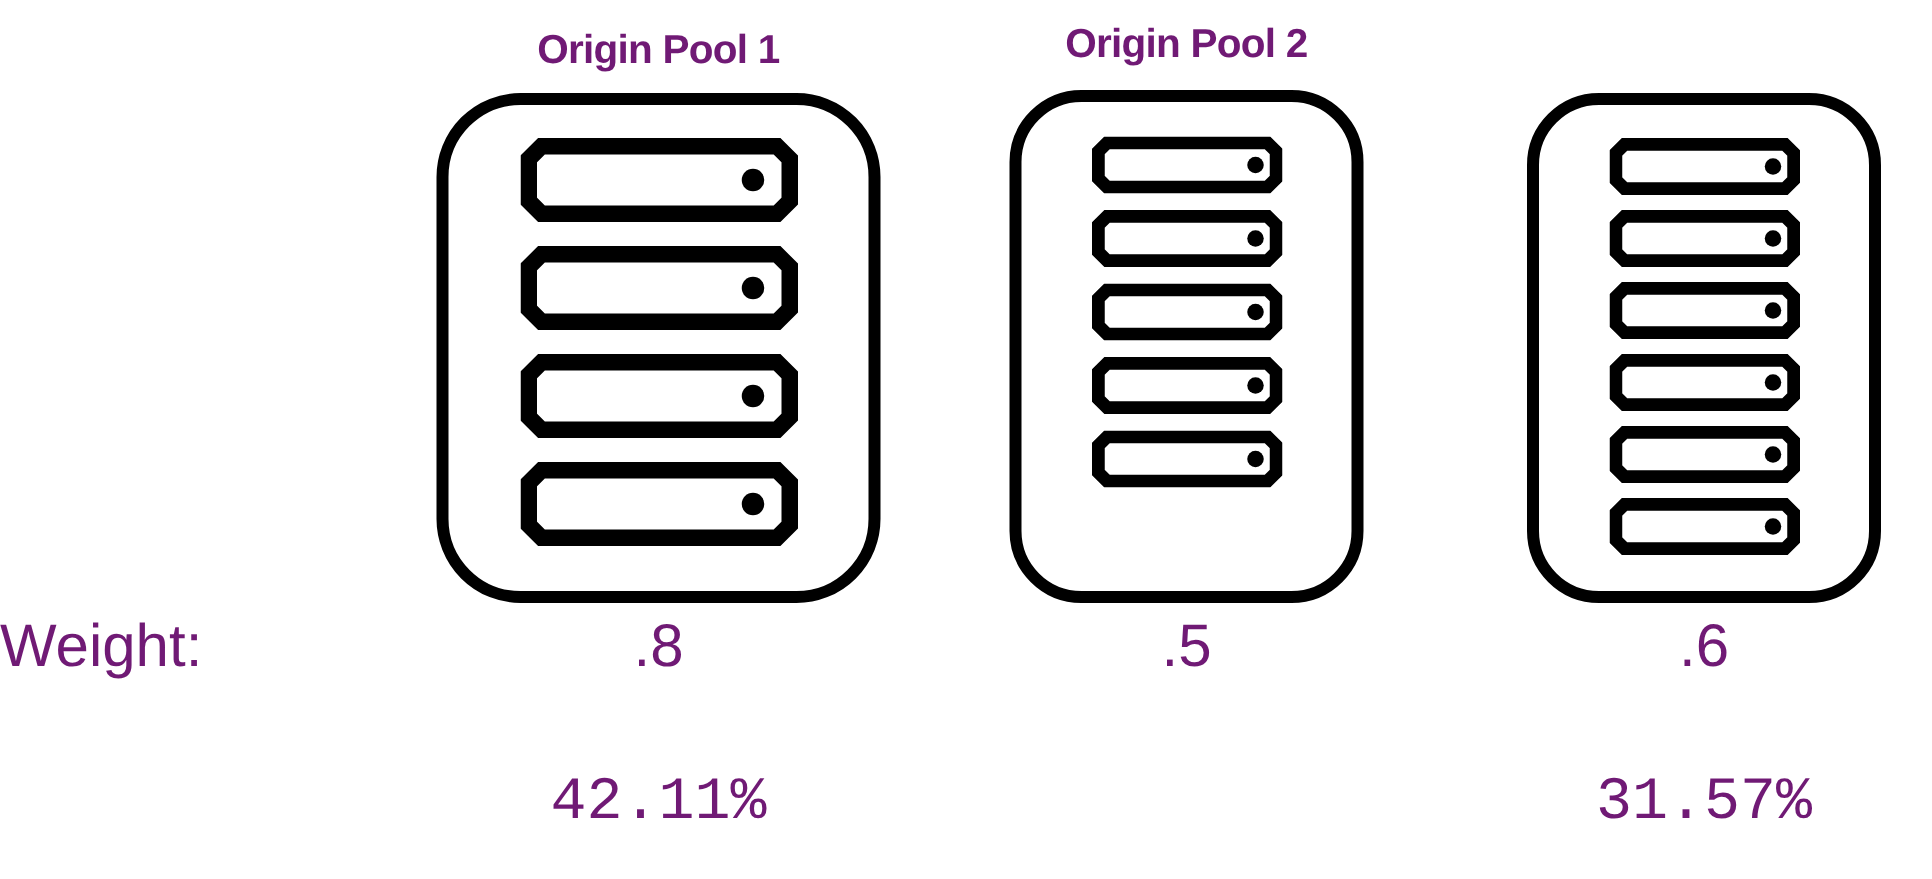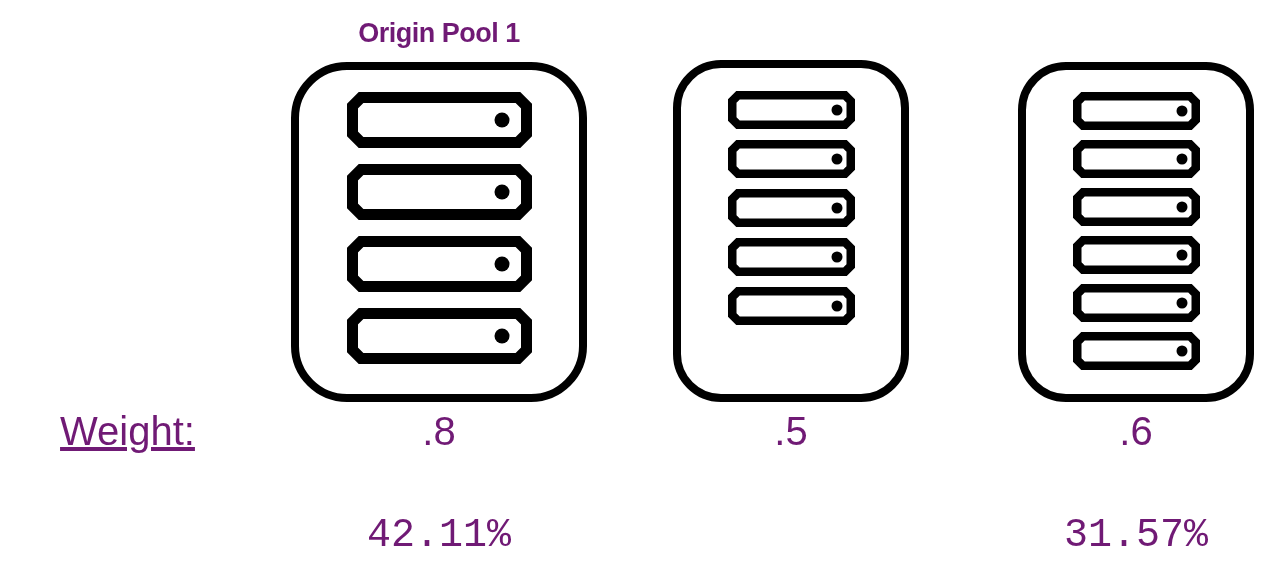--- a/index.html
+++ b/index.html
@@ -37,27 +37,26 @@
   }
   .b1 { left: 291px; top: 62px;  width: 296px; height: 340px; border-radius: 56px; padding-top: 22px; gap: 16px; }
   .b2 { left: 673px; top: 60px;  width: 236px; height: 342px; border-radius: 48px; padding-top: 23px; gap: 11px; }
   .b3 { left: 1018px; top: 62px; width: 236px; height: 340px; border-radius: 48px; padding-top: 22px; gap: 10px; }
 
   .srv-lg { width: 185px; height: 56px; display: block; flex: 0 0 auto; }
   .srv-sm { width: 127px; height: 38px; display: block; flex: 0 0 auto; }
 
   .row-label {
     position: absolute;
-    left: 12px;
+    left: 0;
     width: 231px;
-    text-align: center;
+    text-align: left;
     font-size: 40px;
     line-height: 1;
     white-space: nowrap;
-    text-decoration: underline;
   }
   .lab-w { top: 411px; }
   .lab-p { top: 516px; }
 
   .value {
     position: absolute;
     text-align: center;
     font-size: 40px;
     line-height: 1;
     white-space: nowrap;
@@ -82,20 +81,21 @@
         <circle cx="155" cy="28" r="7.5" fill="#000000"></circle>
       </g>
       <g id="server-sm">
         <path d="M10 4.25 H117 L122.75 10 V28 L117 33.75 H10 L4.25 28 V10 Z" fill="#ffffff" stroke="#000000" stroke-width="8.5" stroke-linejoin="miter"></path>
         <circle cx="109" cy="19" r="5.5" fill="#000000"></circle>
       </g>
     </defs>
   </svg>
 
   <div class="pool-title t1">Origin Pool 1</div>
+  <div class="pool-title t2">Origin Pool 2</div>
 
   <div class="pool-box b1">
     <svg class="srv-lg" viewBox="0 0 185 56">
         <use href="#server-lg"></use>
       </svg>
     <svg class="srv-lg" viewBox="0 0 185 56">
         <use href="#server-lg"></use>
       </svg>
     <svg class="srv-lg" viewBox="0 0 185 56">
         <use href="#server-lg"></use>

